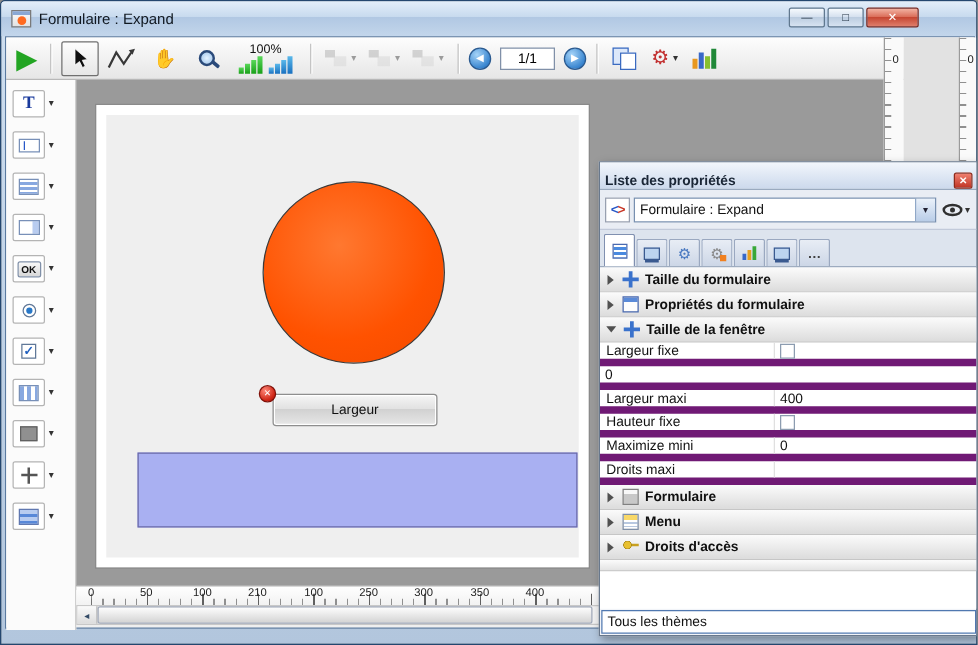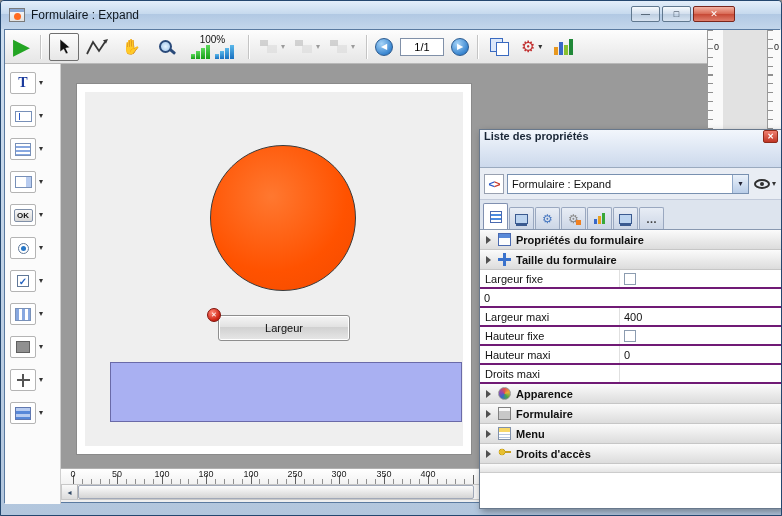--- a/index.html
+++ b/index.html
@@ -106,21 +106,21 @@
   .sbtn { width:16px; height:100%; background:linear-gradient(#fafafa,#dcdcdc); font-size:8px; color:#334a66;
     display:flex; align-items:center; justify-content:center; }
   .sbtn.l { border-right:1px solid #b8b8b8; } .sbtn.r { border-left:1px solid #b8b8b8; }
   .strack { flex:1; position:relative; }
   .sthumb { position:absolute; left:0; top:0; width:396px; height:14px; border:1px solid #a0a8b8; border-radius:2px;
     background:linear-gradient(#fdfdfd,#d4d4d4); }
 
   
   .props { position:absolute; left:478px; top:128px; width:304px; height:380px; z-index:20; background:#f2f4f8;
     border:1px solid #68788c; box-shadow:2px 3px 7px rgba(0,0,0,.35); display:flex; flex-direction:column; }
-  .p-title { height:38px; flex:none; display:flex; align-items:flex-start; padding:0 4px; font-size:11px; font-weight:bold; color:#1a2636;
+  .p-title { height:22px; flex:none; display:flex; align-items:flex-end; padding:0 4px; font-size:11px; font-weight:bold; color:#1a2636;
     background:linear-gradient(#f2f6fc,#ccd9ec); border-bottom:1px solid #9aaabf;gap:20px; }
   .p-close { margin-left:auto; width:15px; height:13px; border:1px solid #8e2a1a; border-radius:2px; color:#fff; font-size:8px;
     background:linear-gradient(#f08070,#c03525); display:flex; align-items:center; justify-content:center; }
   .p-selrow { height:32px; flex:none; display:flex; align-items:center; gap:3px; padding:0 4px; background:#e9edf4; border-bottom:1px solid #c2cada; }
   .p-typeicon { width:20px; height:20px; border:1px solid #98a0b0; background:#fff; display:flex; align-items:center; justify-content:center;
     font-weight:bold; font-size:11px; letter-spacing:-1px; }
   .tk-l { color:#2858c8; } .tk-r { color:#c83828; }
   .p-select { flex:1; height:20px; border:1px solid #7890b0; background:#fff; display:flex; align-items:center; padding-left:4px; font-size:11px; color:#111; }
   .p-selarrow { margin-left:auto; width:16px; height:100%; border-left:1px solid #90a8c8; font-size:8px; color:#223;
     background:linear-gradient(#eaf1fa,#b9cde8); display:flex; align-items:center; justify-content:center; }
@@ -145,21 +145,21 @@
   .tri-r { width:0; height:0; border-left:5px solid #505050; border-top:4px solid transparent; border-bottom:4px solid transparent; margin:0 2px; }
   .tri-d { width:0; height:0; border-top:5px solid #505050; border-left:4px solid transparent; border-right:4px solid transparent; margin:0 1px; }
   .cat-icon { width:13px; height:13px; flex:none; background-repeat:no-repeat; }
   .ci-form { border:1px solid #4a6ab0; background:linear-gradient(#5a8ad8 0 4px, #fdfdfd 4px); }
   .ci-size, .ci-winsize { background:linear-gradient(#3a72cc,#3a72cc) center/100% 3px no-repeat, linear-gradient(#3a72cc,#3a72cc) center/3px 100% no-repeat; }
   .ci-appearance { border-radius:50%; border:1px solid #999; background:conic-gradient(#e05050,#e8b030,#48a848,#3868c8,#9048b0,#e05050); }
   .ci-print { border:1px solid #808080; background:linear-gradient(#f8f8f8 0 3px, #c8c8c8 3px); }
   .ci-menu { border:1px solid #8090a8; background:linear-gradient(#f8d868 0 4px, #fff 4px 6px, #b8c8e0 6px 7px, #fff 7px 9px, #b8c8e0 9px 10px, #fff 10px); }
   .ci-rights { background:radial-gradient(circle at 4px 5px, #e8c030 2.5px, #a88818 3.2px, transparent 3.6px),
     linear-gradient(#c8a020,#c8a020) 6px 4px/7px 2px no-repeat; }
-  .p-row { height:19px; display:flex; border-bottom:2px solid #701a75; }
+  .p-row { height:19px; display:flex; border-bottom:6px solid #701a75; }
   .p-lab { width:140px; padding-left:5px; display:flex; align-items:center; border-right:1px solid #e0e0e0; color:#111; }
   .p-val { flex:1; display:flex; align-items:center; padding-left:4px; color:#111; }
   .p-check { width:12px; height:12px; border:1px solid #8c9cb0; background:#fff; }
   .p-partial { height:9px; background:linear-gradient(#fbfbfb,#e4e4e4); border-bottom:1px solid #cccccc; }
   .p-footer { height:19px; flex:none; margin:1px; border:1px solid #5078b0; background:#fff; display:flex; align-items:center; padding-left:4px; font-size:11px; color:#111; }
 </style>
 </head>
 <body>
 
 <div id="window">
@@ -333,21 +333,21 @@
         <span class="vlab">0</span>
       </div>
     </div>
 
     <div class="h-ruler">
       <span class="hticks"></span>
       <span class="hticks-major"></span>
       <span class="hlab" style="left:12px">0</span>
       <span class="hlab" style="left:56px">50</span>
       <span class="hlab" style="left:101px">100</span>
-      <span class="hlab" style="left:145px">180</span>
+      <span class="hlab" style="left:145px">210</span>
       <span class="hlab" style="left:190px">100</span>
       <span class="hlab" style="left:234px">250</span>
       <span class="hlab" style="left:278px">300</span>
       <span class="hlab" style="left:323px">350</span>
       <span class="hlab" style="left:367px">400</span>
     </div>
 
     <div class="h-scroll">
       <span class="sbtn l">◂</span>
       <span class="strack">
@@ -399,27 +399,32 @@
       <span class="ptab">
           <span class="ti-monitor"></span>
         </span>
       <span class="ptab">
           <span class="ti-more">…</span>
         </span>
     </div>
     <div class="p-grid">
       <div class="p-cat">
         <span class="tri-r"></span>
+        <span class="cat-icon ci-size"></span>
+        <span>Taille du formulaire</span>
+      </div>
+      <div class="p-cat">
+        <span class="tri-r"></span>
         <span class="cat-icon ci-form"></span>
         <span>Propriétés du formulaire</span>
       </div>
       <div class="p-cat">
-        <span class="tri-r"></span>
-        <span class="cat-icon ci-size"></span>
-        <span>Taille du formulaire</span>
+        <span class="tri-d"></span>
+        <span class="cat-icon ci-winsize"></span>
+        <span>Taille de la fenêtre</span>
       </div>
 
       <div class="p-row">
         <span class="p-lab">Largeur fixe</span>
         <span class="p-val">
             <span class="p-check"></span>
           </span>
       </div>
       <div class="p-row">
         <span class="p-val">0</span>
@@ -428,44 +433,40 @@
         <span class="p-lab">Largeur maxi</span>
         <span class="p-val">400</span>
       </div>
       <div class="p-row">
         <span class="p-lab">Hauteur fixe</span>
         <span class="p-val">
             <span class="p-check"></span>
           </span>
       </div>
       <div class="p-row">
-        <span class="p-lab">Hauteur maxi</span>
+        <span class="p-lab">Maximize mini</span>
         <span class="p-val">0</span>
       </div>
       <div class="p-row">
         <span class="p-lab">Droits maxi</span>
       </div>
 
-      <div class="p-cat">
-        <span class="tri-r"></span>
-        <span class="cat-icon ci-appearance"></span>
-        <span>Apparence</span>
-      </div>
       <div class="p-cat">
         <span class="tri-r"></span>
         <span class="cat-icon ci-print"></span>
         <span>Formulaire</span>
       </div>
       <div class="p-cat">
         <span class="tri-r"></span>
         <span class="cat-icon ci-menu"></span>
         <span>Menu</span>
       </div>
       <div class="p-cat">
         <span class="tri-r"></span>
         <span class="cat-icon ci-rights"></span>
         <span>Droits d'accès</span>
       </div>
       <div class="p-partial"></div>
     </div>
+    <div class="p-footer">Tous les thèmes</div>
   </div>
 
 </div>
 
 </body></html>

